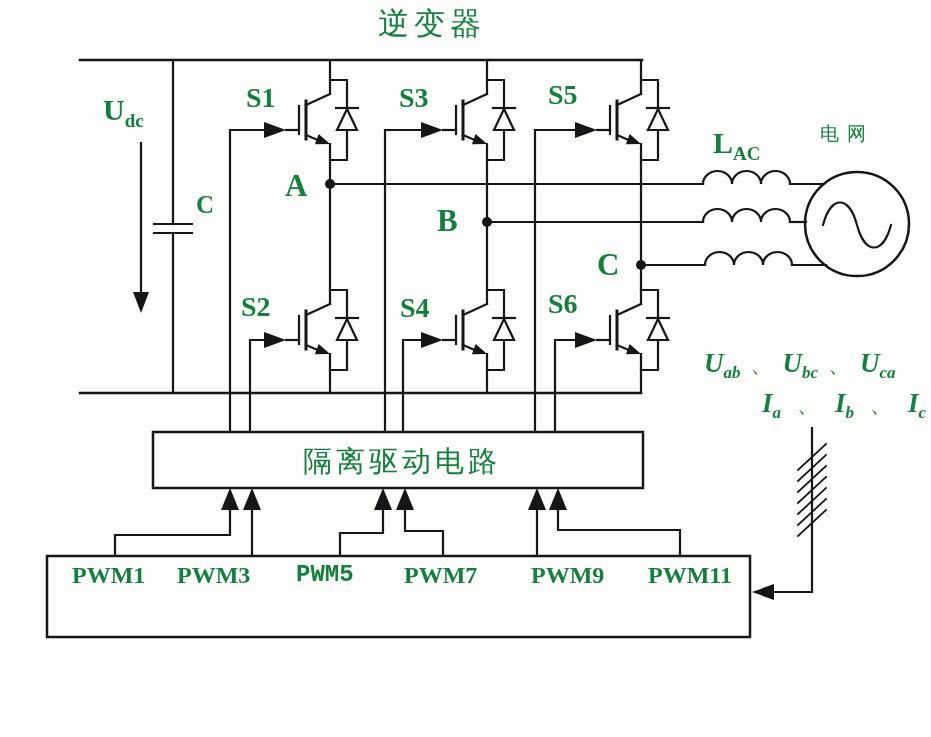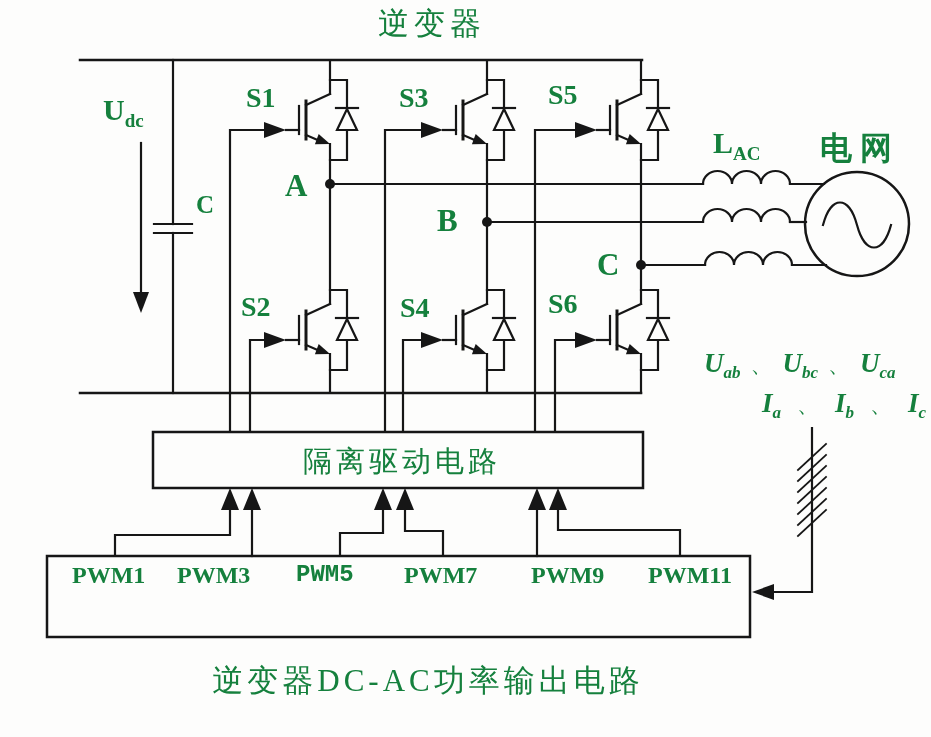--- a/index.html
+++ b/index.html
@@ -165,21 +165,21 @@
   <div class="lbl sw" style="left:241px;top:293px;">S2</div>
   <div class="lbl sw" style="left:400px;top:294px;">S4</div>
   <div class="lbl sw" style="left:548px;top:290px;">S6</div>
 
   <div class="lbl phase" style="left:285px;top:170px;">A</div>
   <div class="lbl phase" style="left:437px;top:205px;">B</div>
   <div class="lbl phase" style="left:597px;top:249px;">C</div>
 
   <div class="lbl base" style="left:713px;top:128px;"><span>L</span><sub>AC</sub></div>
 
-  <div class="lbl cjk" style="left:820px;top:132px;font-size:32px;letter-spacing:8px;font-weight:bold;">电网</div>
+  <div class="lbl cjk" style="left:820px;top:124px;font-size:19px;letter-spacing:8px;">电网</div>
 
   <div class="lbl boxlabel cjk" style="left:402px;top:461px;">隔离驱动电路</div>
 
 
   <div class="lbl pwm" style="left:72px;top:563px;">PWM1</div>
   <div class="lbl pwm" style="left:177px;top:563px;">PWM3</div>
   <div class="lbl pwm" style="left:296px;top:563px;font-family:Liberation Mono, monospace;">PWM5</div>
   <div class="lbl pwm" style="left:404px;top:563px;">PWM7</div>
   <div class="lbl pwm" style="left:531px;top:563px;">PWM9</div>
   <div class="lbl pwm" style="left:648px;top:563px;">PWM11</div>
@@ -193,14 +193,13 @@
   </div>
 
   <div class="lbl sense r2" style="left:722px;top:390px;margin-left:40px;">
     <span><span>I</span><sub>a</sub></span>
     <span class="sep">、</span>
     <span><span>I</span><sub>b</sub></span>
     <span class="sep">、</span>
     <span><span>I</span><sub>c</sub></span>
   </div>
 
-  <div class="lbl caption" style="left:428px;top:665px;">逆变器DC-AC功率输出电路</div>
 </div>
 
 </body></html>

